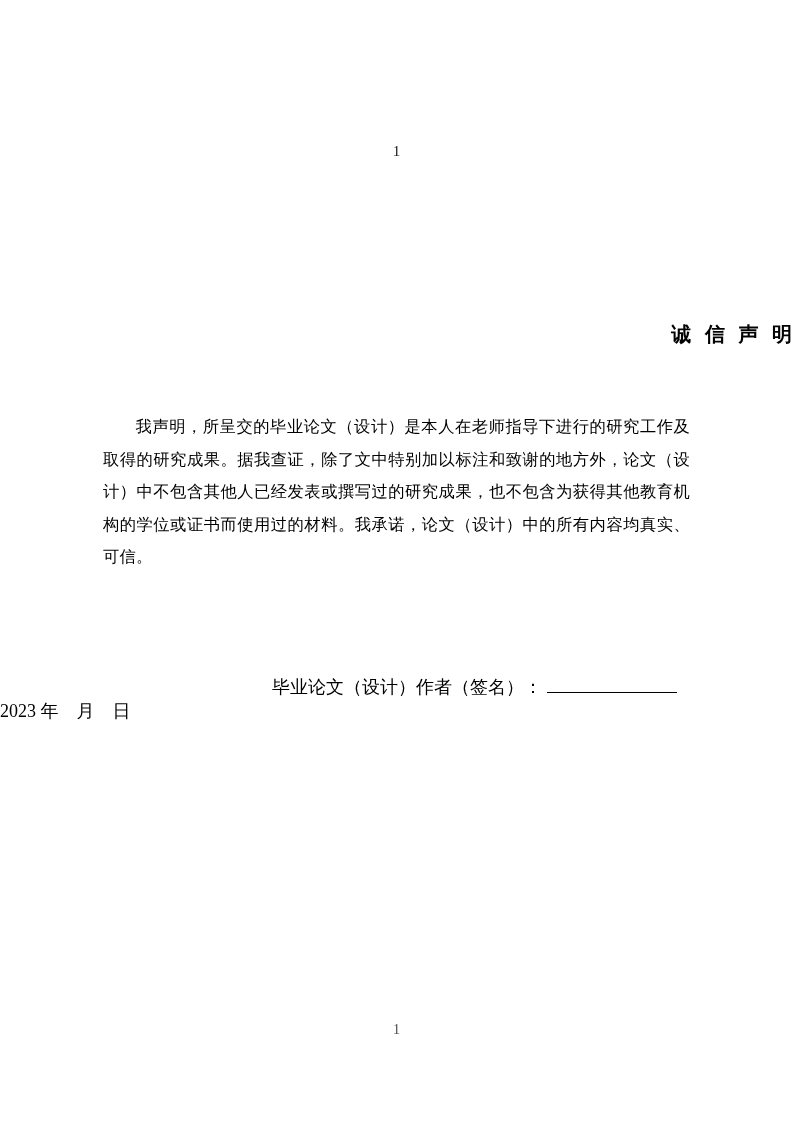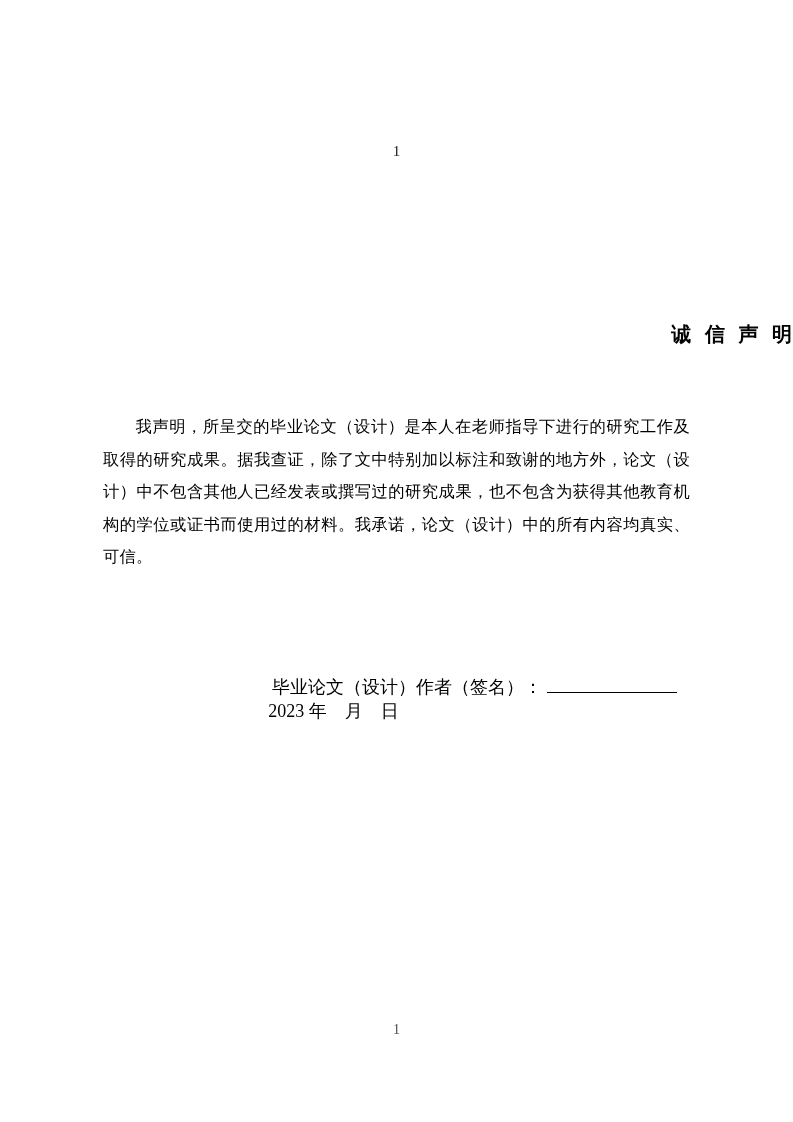--- a/index.html
+++ b/index.html
@@ -71,21 +71,21 @@
     height: 21px;
     border-bottom: 1px solid #000000;
     margin-left: 5px;
     vertical-align: baseline;
   }
   .date-line {
     position: absolute;
     top: 697px;
     left: 0;
     right: 126px;
-    text-align: center;
+    text-align: left;
     font-size: 18px;
     line-height: 28px;
     white-space: nowrap;
     color: #000000;
   }
   .pagenum-bottom {
     position: absolute;
     top: 1020px;
     left: 0;
     right: 0;

